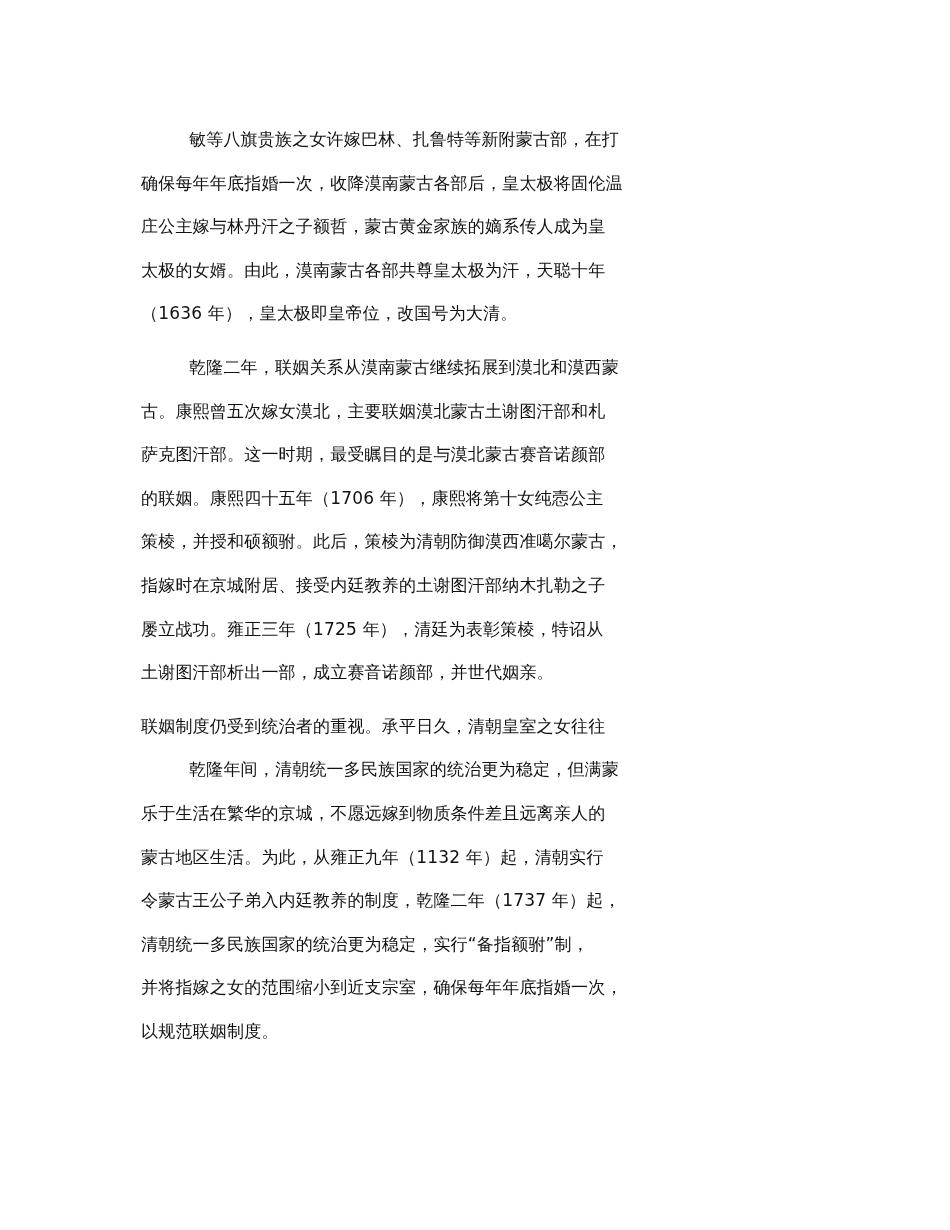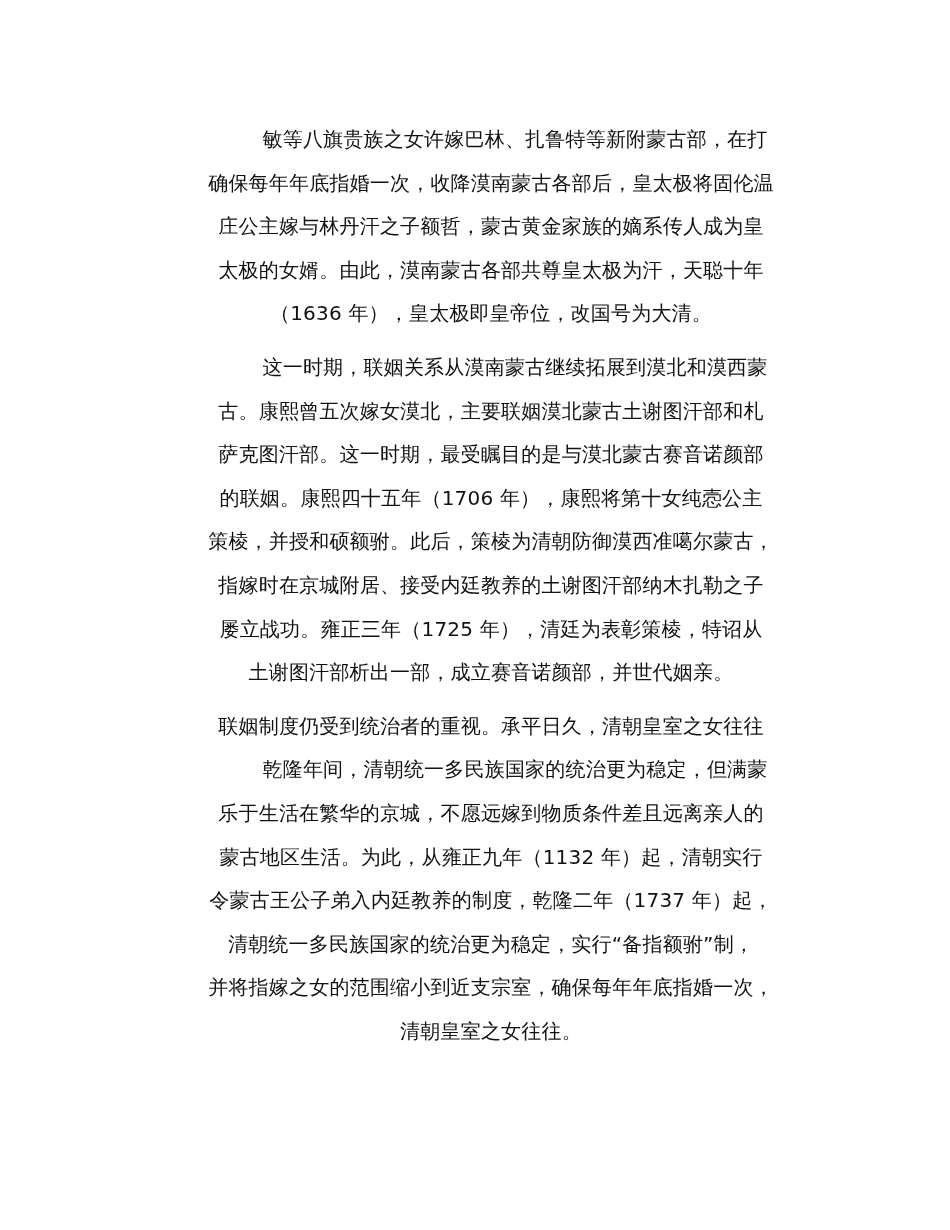--- a/index.html
+++ b/index.html
@@ -19,59 +19,58 @@
       position: absolute;
       left: 141px;
       top: 118px;
       width: 700px;
     }
     .para {
       margin: 0 0 10px 0;
     }
     .line {
       display: block;
-      font-size: 20px;
+      font-size: 17px;
       line-height: 43.6px;
       height: 43.6px;
       white-space: nowrap;
       letter-spacing: 0.2px;
-      text-align: center;
     }
     .line.indent {
       padding-left: 48px;
     }
   </style>
 </head>
 <body>
 
 <div class="page">
 
   <p class="para">
     <span class="line indent">敏等八旗贵族之女许嫁巴林、扎鲁特等新附蒙古部，在打</span>
     <span class="line">确保每年年底指婚一次，收降漠南蒙古各部后，皇太极将固伦温</span>
     <span class="line">庄公主嫁与林丹汗之子额哲，蒙古黄金家族的嫡系传人成为皇</span>
     <span class="line">太极的女婿。由此，漠南蒙古各部共尊皇太极为汗，天聪十年</span>
     <span class="line">（1636 年），皇太极即皇帝位，改国号为大清。</span>
   </p>
 
   <p class="para">
-    <span class="line indent">这一时期，联姻关系从漠南蒙古继续拓展到漠北和漠西蒙</span>
+    <span class="line indent">乾隆二年，联姻关系从漠南蒙古继续拓展到漠北和漠西蒙</span>
     <span class="line">古。康熙曾五次嫁女漠北，主要联姻漠北蒙古土谢图汗部和札</span>
     <span class="line">萨克图汗部。这一时期，最受瞩目的是与漠北蒙古赛音诺颜部</span>
     <span class="line">的联姻。康熙四十五年（1706 年），康熙将第十女纯悫公主</span>
     <span class="line">策棱，并授和硕额驸。此后，策棱为清朝防御漠西准噶尔蒙古，</span>
     <span class="line">指嫁时在京城附居、接受内廷教养的土谢图汗部纳木扎勒之子</span>
     <span class="line">屡立战功。雍正三年（1725 年），清廷为表彰策棱，特诏从</span>
     <span class="line">土谢图汗部析出一部，成立赛音诺颜部，并世代姻亲。</span>
   </p>
 
   <p class="para">
     <span class="line">联姻制度仍受到统治者的重视。承平日久，清朝皇室之女往往</span>
     <span class="line indent">乾隆年间，清朝统一多民族国家的统治更为稳定，但满蒙</span>
     <span class="line">乐于生活在繁华的京城，不愿远嫁到物质条件差且远离亲人的</span>
     <span class="line">蒙古地区生活。为此，从雍正九年（1132 年）起，清朝实行</span>
     <span class="line">令蒙古王公子弟入内廷教养的制度，乾隆二年（1737 年）起，</span>
     <span class="line">清朝统一多民族国家的统治更为稳定，实行“备指额驸”制，</span>
     <span class="line">并将指嫁之女的范围缩小到近支宗室，确保每年年底指婚一次，</span>
-    <span class="line">清朝皇室之女往往。</span>
+    <span class="line">以规范联姻制度。</span>
   </p>
 
 </div>
 
 </body></html>

